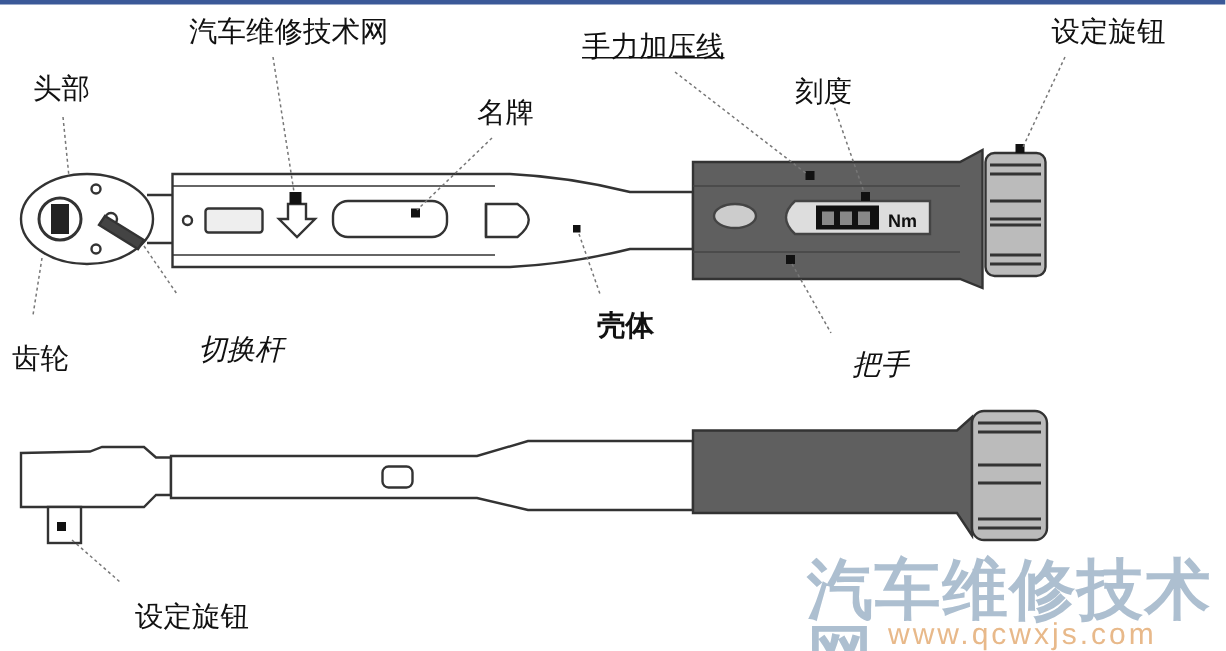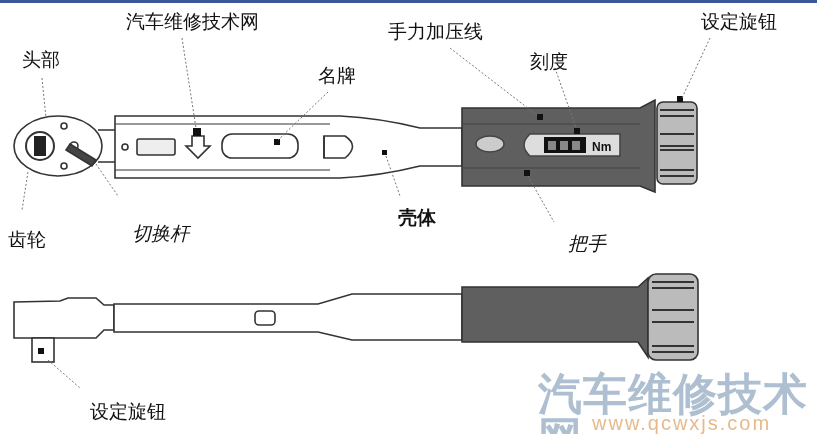--- a/index.html
+++ b/index.html
@@ -104,21 +104,21 @@
       <line x1="652" y1="346" x2="694" y2="346"></line>
         <line x1="652" y1="352" x2="694" y2="352"></line>
     </g>
   </g>
   <line x1="48" y1="360" x2="80" y2="388" stroke="#777" stroke-width="1" stroke-dasharray="2,2"></line>
 </svg>
 
 <div class="label" style="left:126px;top:12px;">汽车维修技术网</div>
 <div class="label" style="left:22px;top:50px;">头部</div>
 <div class="label" style="left:318px;top:66px;">名牌</div>
-<div class="label" style="left:388px;top:22px;">手力加压线</div>
+<div class="label" style="left:388px;top:22px;text-decoration:underline;">手力加压线</div>
 <div class="label" style="left:530px;top:52px;">刻度</div>
 <div class="label" style="left:668px;top:12px;margin-left:33px;">设定旋钮</div>
 <div class="label" style="left:8px;top:218px;margin-top:12px;">齿轮</div>
 <div class="label" style="left:132px;top:224px;font-style:italic;">切换杆</div>
 <div class="label" style="left:398px;top:208px;font-weight:bold;">壳体</div>
 <div class="label" style="left:568px;top:234px;font-style:italic;">把手</div>
 <div class="label" style="left:90px;top:402px;">设定旋钮</div>
 
 <div class="wm-cn">汽车维修技术网</div>
 <div class="wm-url">www.qcwxjs.com</div>

